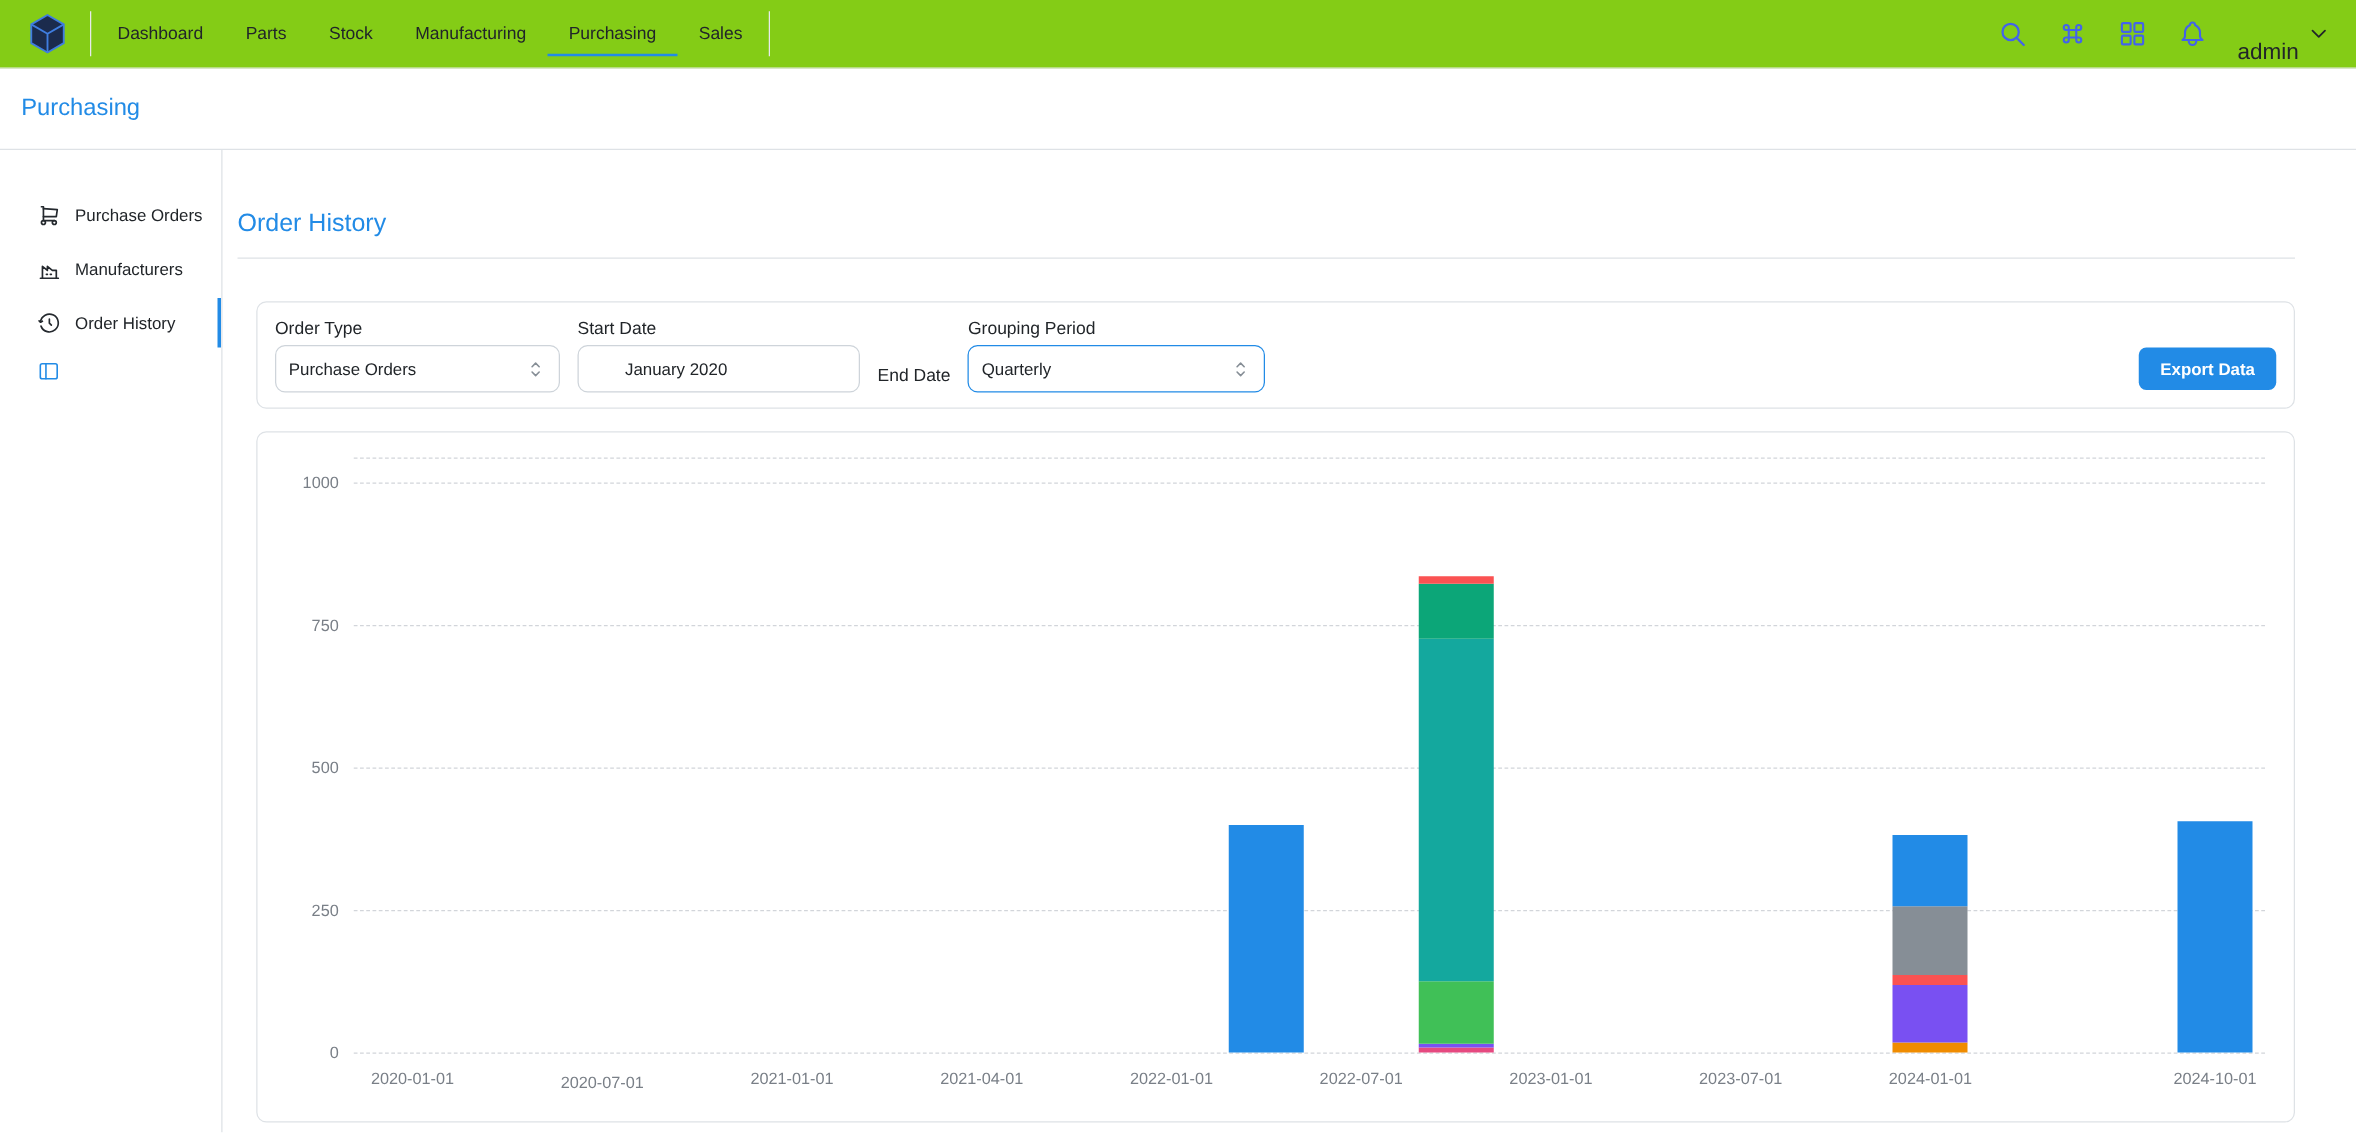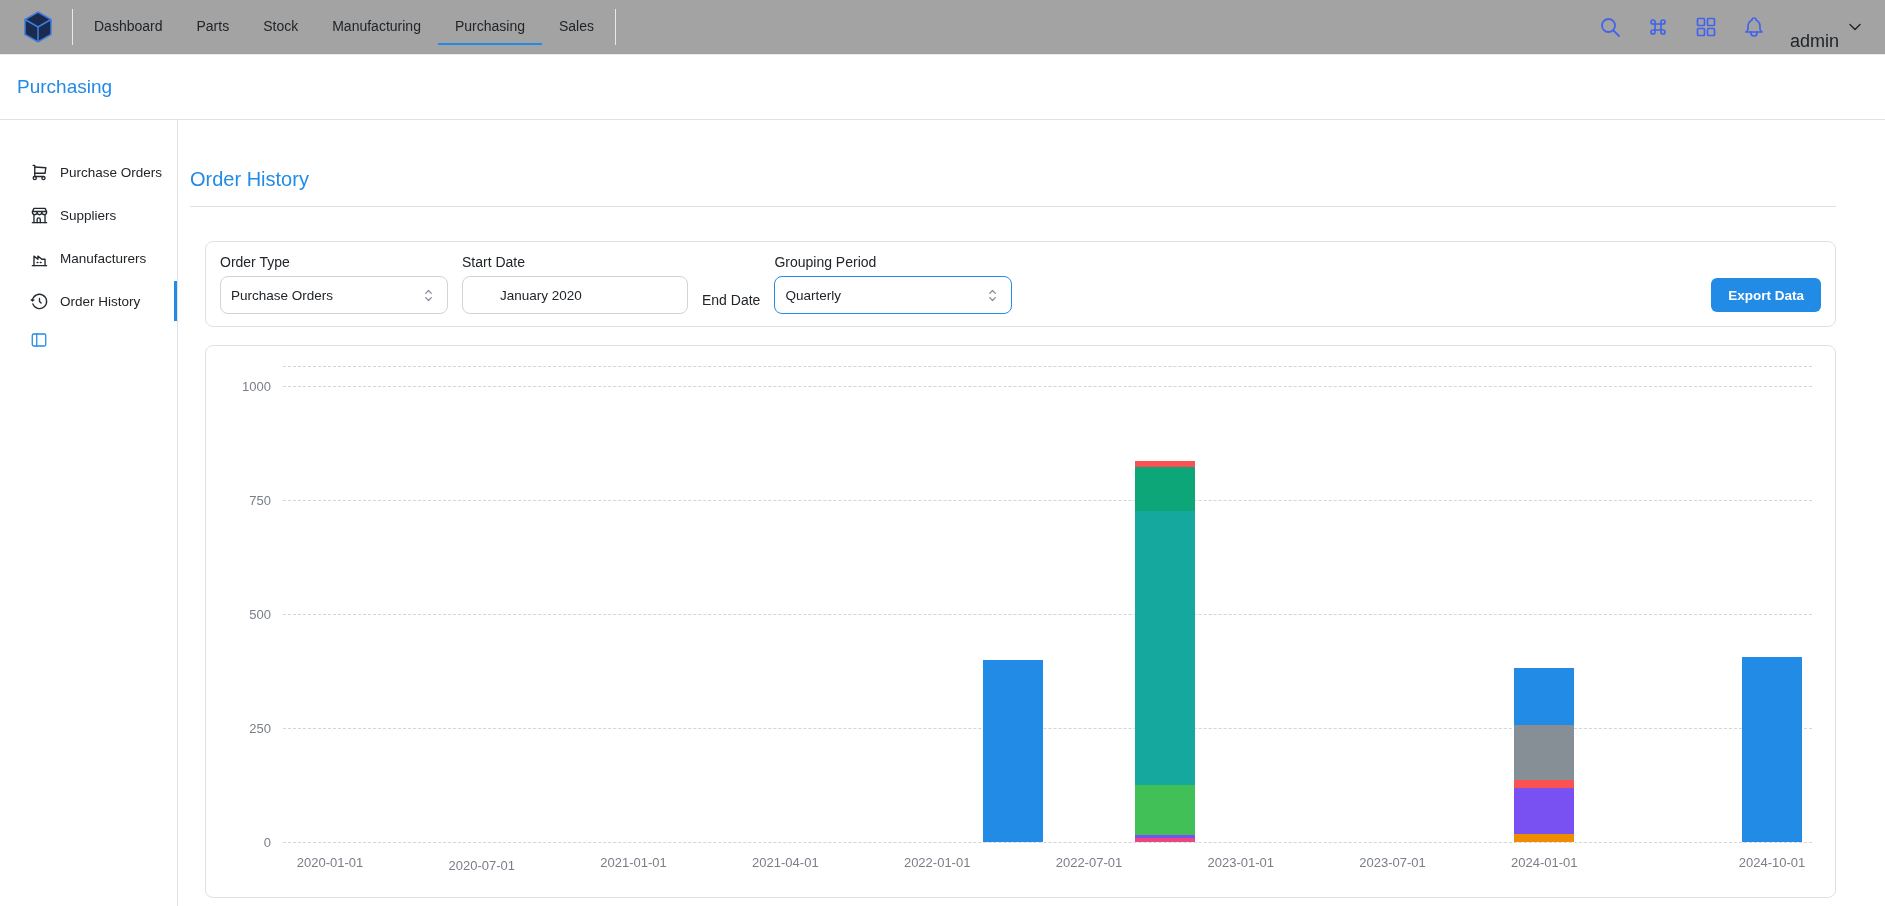--- a/index.html
+++ b/index.html
@@ -8,21 +8,21 @@
     --border:#dee2e6;
     --border-light:#e9ecef;
     --text:#212529;
     --tick:#797f87;
   }
   *{box-sizing:border-box;margin:0;padding:0;}
   html,body{width:1885px;height:906px;overflow:hidden;background:#fff;
     font-family:"Liberation Sans","DejaVu Sans",sans-serif;color:var(--text);}
 
   
-  .navbar{height:55px;display:flex;align-items:center;padding:16px 20px;border-bottom:1px solid var(--border-light);background:#a3a3a3;}
+  .navbar{height:55px;display:flex;align-items:center;padding:16px 20px;border-bottom:1px solid var(--border-light);background:#84cc16;}
   .logo{width:36px;height:36px;margin-right:16px;display:flex;align-items:center;justify-content:center;cursor:pointer;}
   .tabs{height:36px;display:flex;align-items:stretch;border-left:1px solid #e7e9ec;border-right:1px solid #e7e9ec;padding:0 4px;}
   .tab{display:flex;align-items:center;padding:0 17px;font-size:14px;color:var(--text);cursor:pointer;border-bottom:2px solid transparent;white-space:nowrap;}
   .tab.active{border-bottom-color:var(--accent);}
   .nav-right{margin-left:auto;display:flex;align-items:center;gap:24px;}
   .nav-icon{width:24px;height:24px;color:var(--icon-blue);cursor:pointer;display:flex;align-items:center;justify-content:center;}
   .user-menu{display:flex;align-items:center;gap:6px;cursor:pointer;}
   .user-name{font-size:18px;margin-top:28px;}
 
   
@@ -131,31 +131,20 @@
     <div class="side-item">
       <span class="side-icon">
         <svg width="19" height="19" viewBox="0 0 24 24" fill="none" stroke="currentColor" stroke-width="1.7" stroke-linecap="round" stroke-linejoin="round">
           <circle cx="6" cy="19" r="2"></circle>
             <circle cx="17" cy="19" r="2"></circle>
             <path d="M17 17H6V3H4"></path>
             <path d="M6 5l14 1-1 7H6"></path>
         </svg>
       </span>
       <span>Purchase Orders</span>
-    </div>
-    <div class="side-item">
-      <span class="side-icon">
-        <svg width="19" height="19" viewBox="0 0 24 24" fill="none" stroke="currentColor" stroke-width="1.7" stroke-linecap="round" stroke-linejoin="round">
-          <path d="M3 21h18"></path>
-            <path d="M3 7v1a3 3 0 0 0 6 0V7m0 1a3 3 0 0 0 6 0V7m0 1a3 3 0 0 0 6 0V7H3l2-4h14l2 4"></path>
-          <path d="M5 21V10.85M19 21V10.85"></path>
-            <path d="M9 21v-4a2 2 0 0 1 4 0v4"></path>
-        </svg>
-      </span>
-      <span>Suppliers</span>
     </div>
     <div class="side-item">
       <span class="side-icon">
         <svg width="19" height="19" viewBox="0 0 24 24" fill="none" stroke="currentColor" stroke-width="1.7" stroke-linecap="round" stroke-linejoin="round">
           <path d="M3 21h18"></path>
             <path d="M5 21V9l5 4V9l5 4h4v8"></path>
             <path d="M9 17h1M13 17h1"></path>
         </svg>
       </span>
       <span>Manufacturers</span>

